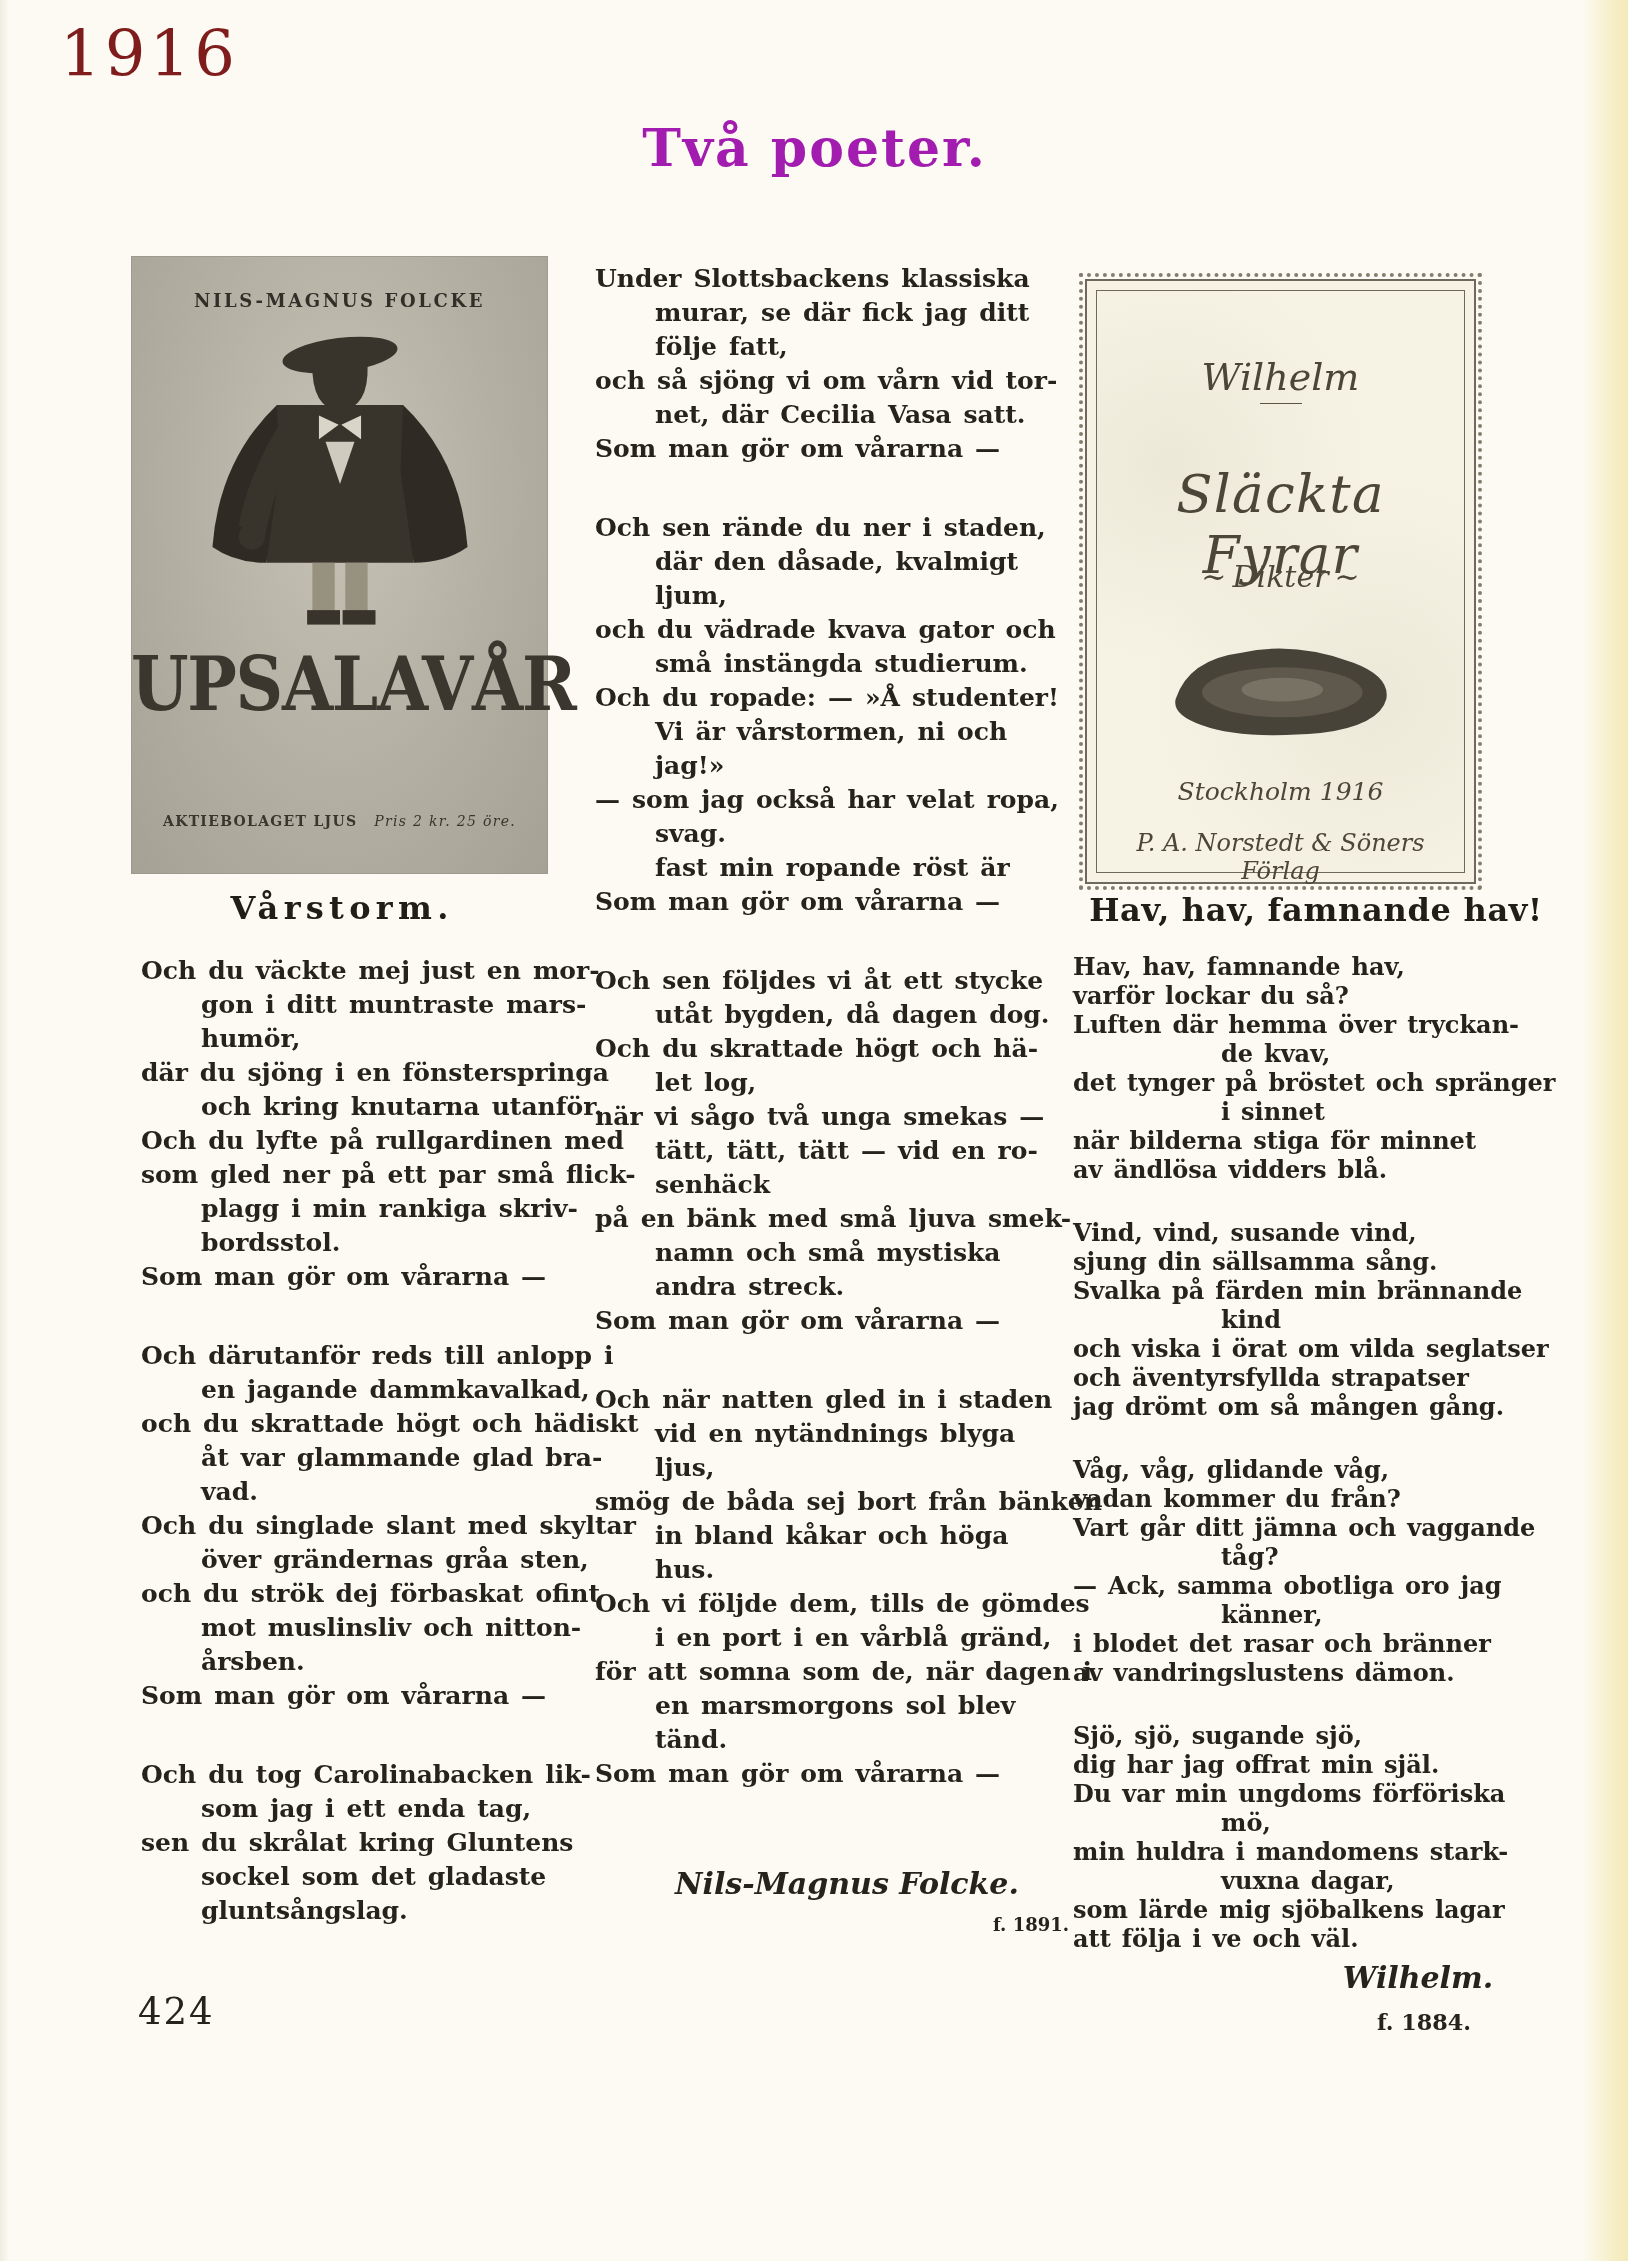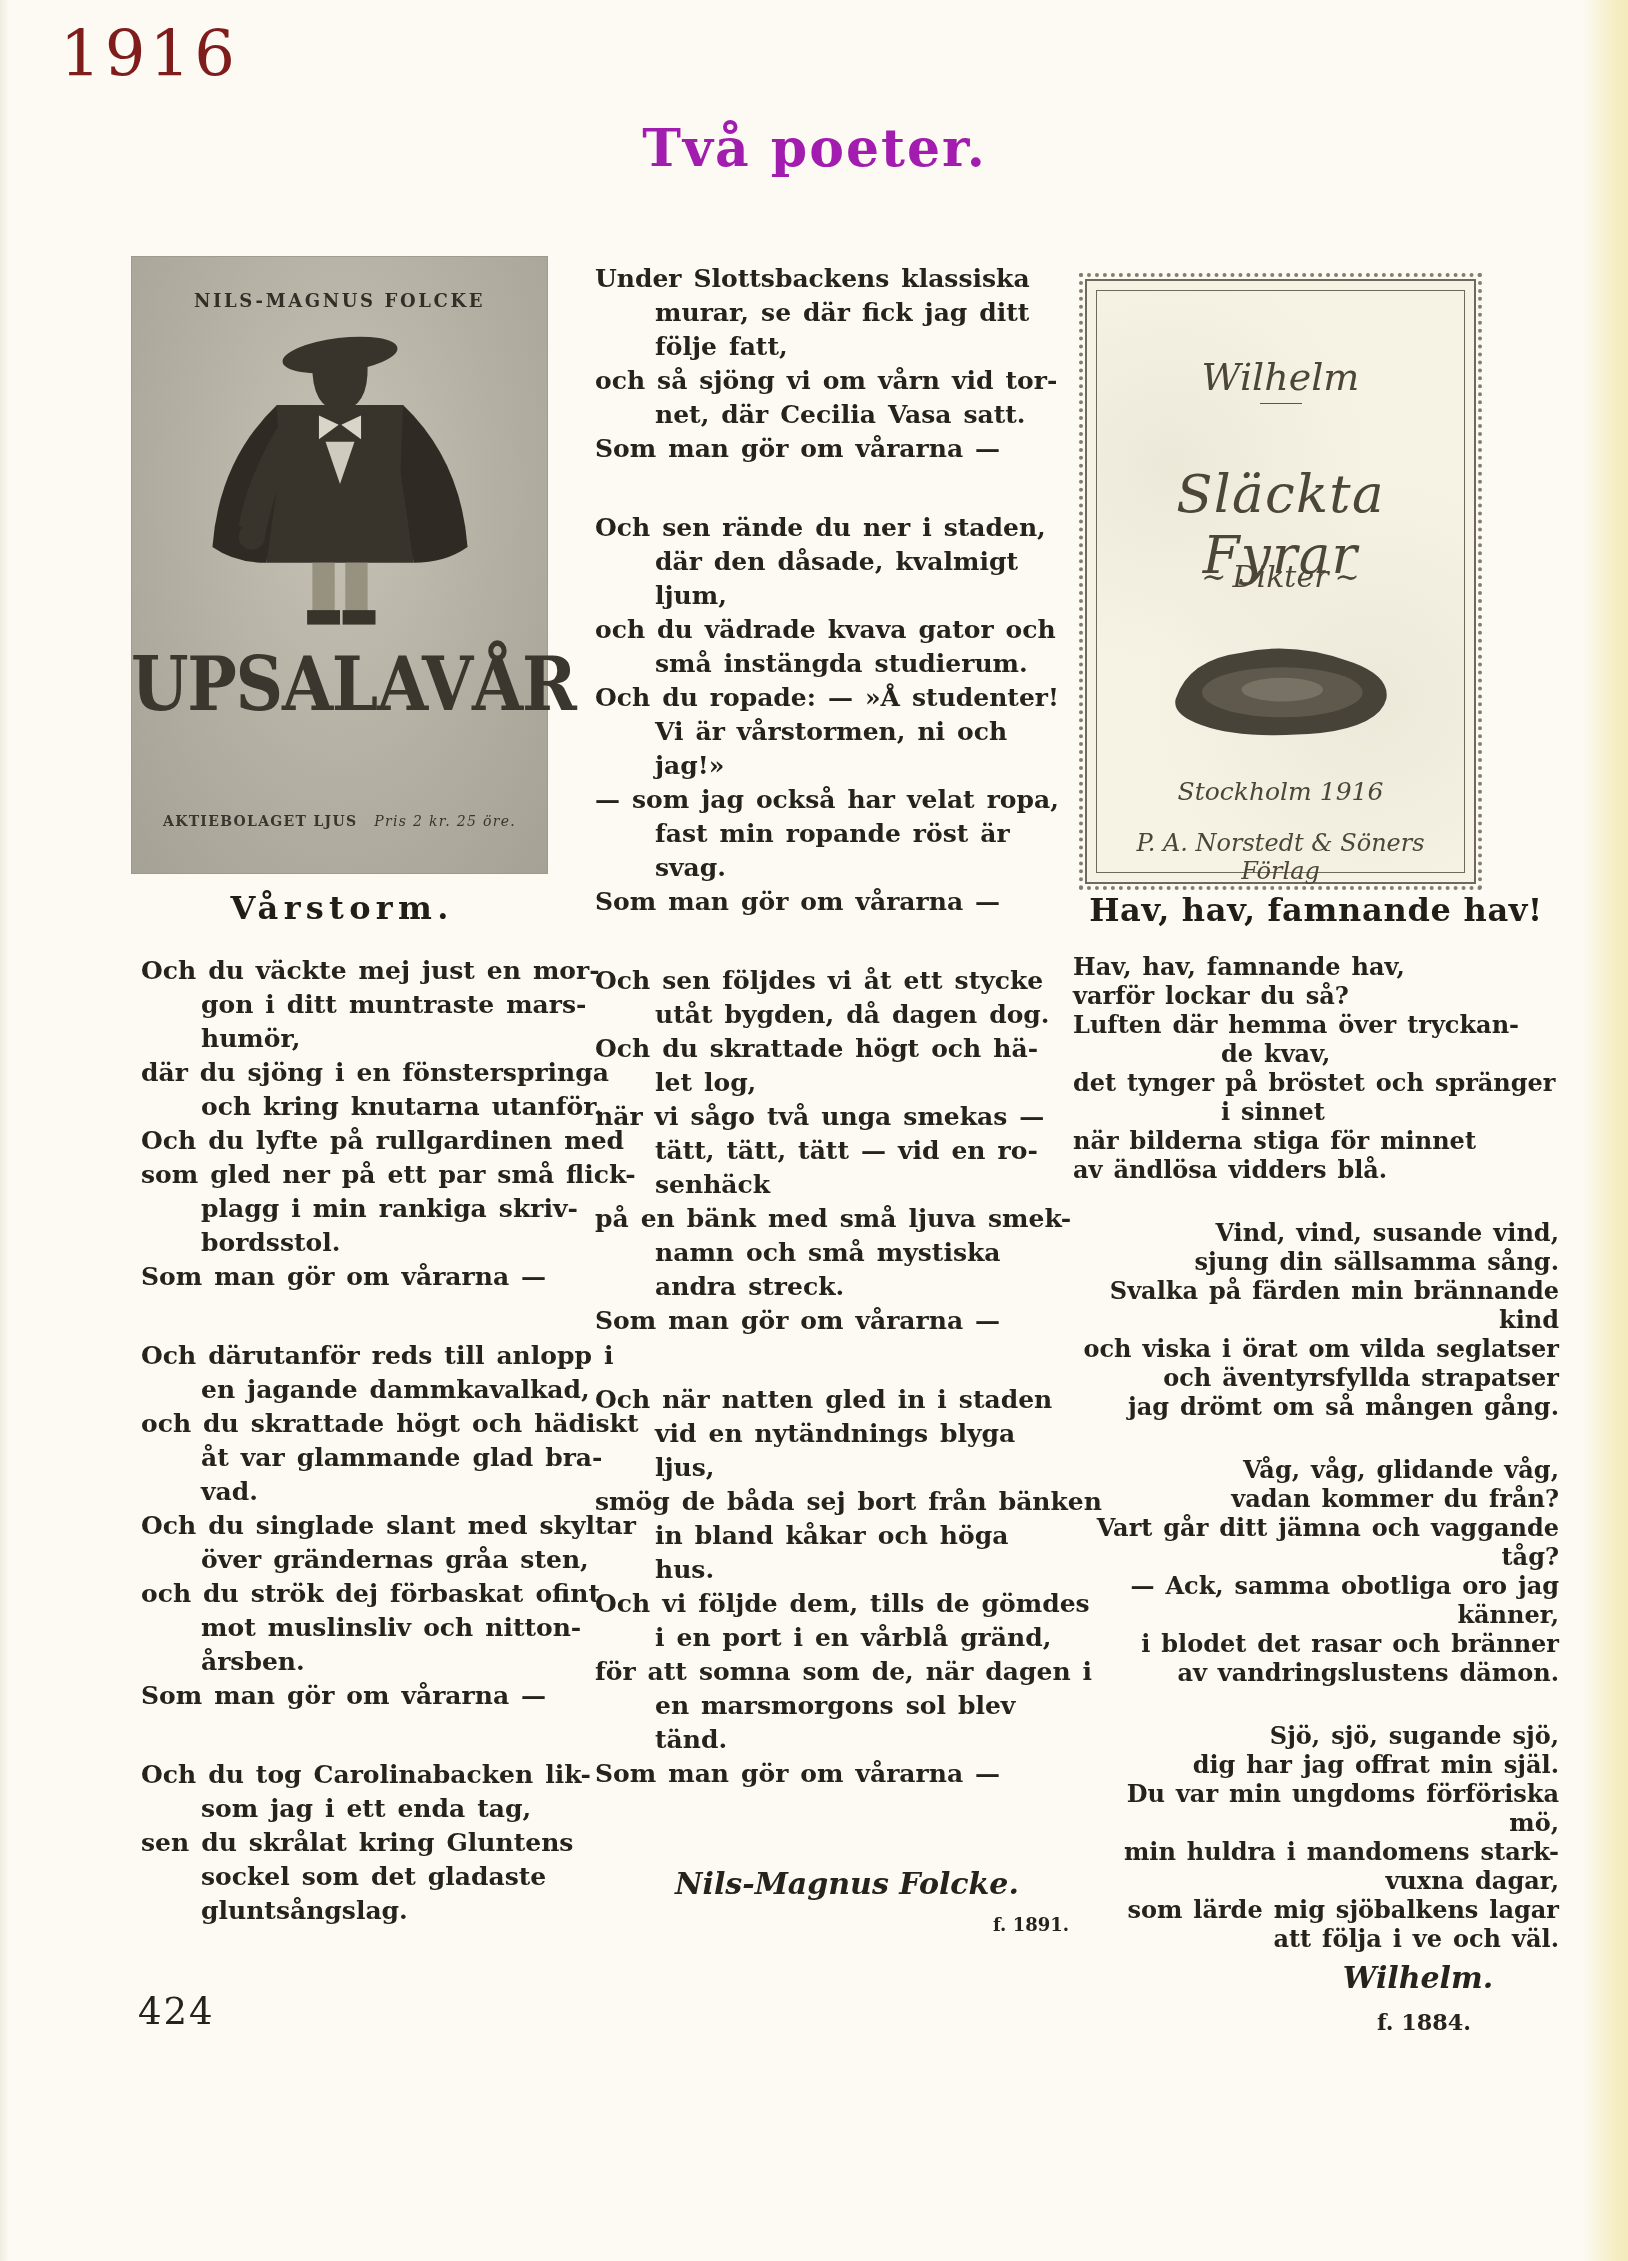--- a/index.html
+++ b/index.html
@@ -56,21 +56,21 @@
   .caption{
     position:absolute; left:99px; top:889px; width:486px; text-align:center;
     font-size:32px; font-weight:700; letter-spacing:5.3px; color:#211d17;
   }
   .poem{ position:absolute; font-weight:700; color:#26221c; }
   .poem .line{ white-space:nowrap; }
   .left-poem{ left:141px; top:954px; width:442px; font-size:25px; line-height:34px; word-spacing:3.3px; }
   .mid-poem { left:595px; top:262px;  width:444px; font-size:25px; line-height:34px; word-spacing:3.3px; }
   .right-poem{ left:1073px; top:952px; width:486px; font-size:24px; line-height:29px; word-spacing:2.6px; }
   .left-poem .stanza + .stanza, .mid-poem .stanza + .stanza { margin-top:45px; }
-  .right-poem .stanza + .stanza { margin-top:34px;text-align:right; }
+  .right-poem .stanza + .stanza { margin-top:34px; }
   .line.i1{ padding-left:60px; }
   .line.i2{ padding-left:148px; }
   .page-number{
     position:absolute; left:138px; top:1990px; font-size:37px; font-weight:400; letter-spacing:2px;
   }
   
   .mid-signature{
     position:absolute; left:595px; top:1866px; width:444px; text-align:center;
     font-style:italic; font-weight:700; font-size:30px; transform:translateX(30px);
   }
@@ -202,22 +202,22 @@
       <div class="stanza">
         <div class="line i0">Och sen rände du ner i staden,</div>
         <div class="line i1">där den dåsade, kvalmigt</div>
         <div class="line i1">ljum,</div>
         <div class="line i0">och du vädrade kvava gator och</div>
         <div class="line i1">små instängda studierum.</div>
         <div class="line i0">Och du ropade: — »Å studenter!</div>
         <div class="line i1">Vi är vårstormen, ni och</div>
         <div class="line i1">jag!»</div>
         <div class="line i0">— som jag också har velat ropa,</div>
+        <div class="line i1">svag.</div>
         <div class="line i1">fast min ropande röst är</div>
-        <div class="line i1">svag.</div>
         <div class="line i0">Som man gör om vårarna —</div>
       </div>
       <div class="stanza">
         <div class="line i0">Och sen följdes vi åt ett stycke</div>
         <div class="line i1">utåt bygden, då dagen dog.</div>
         <div class="line i0">Och du skrattade högt och hä-</div>
         <div class="line i1">let log,</div>
         <div class="line i0">när vi sågo två unga smekas —</div>
         <div class="line i1">tätt, tätt, tätt — vid en ro-</div>
         <div class="line i1">senhäck</div>

